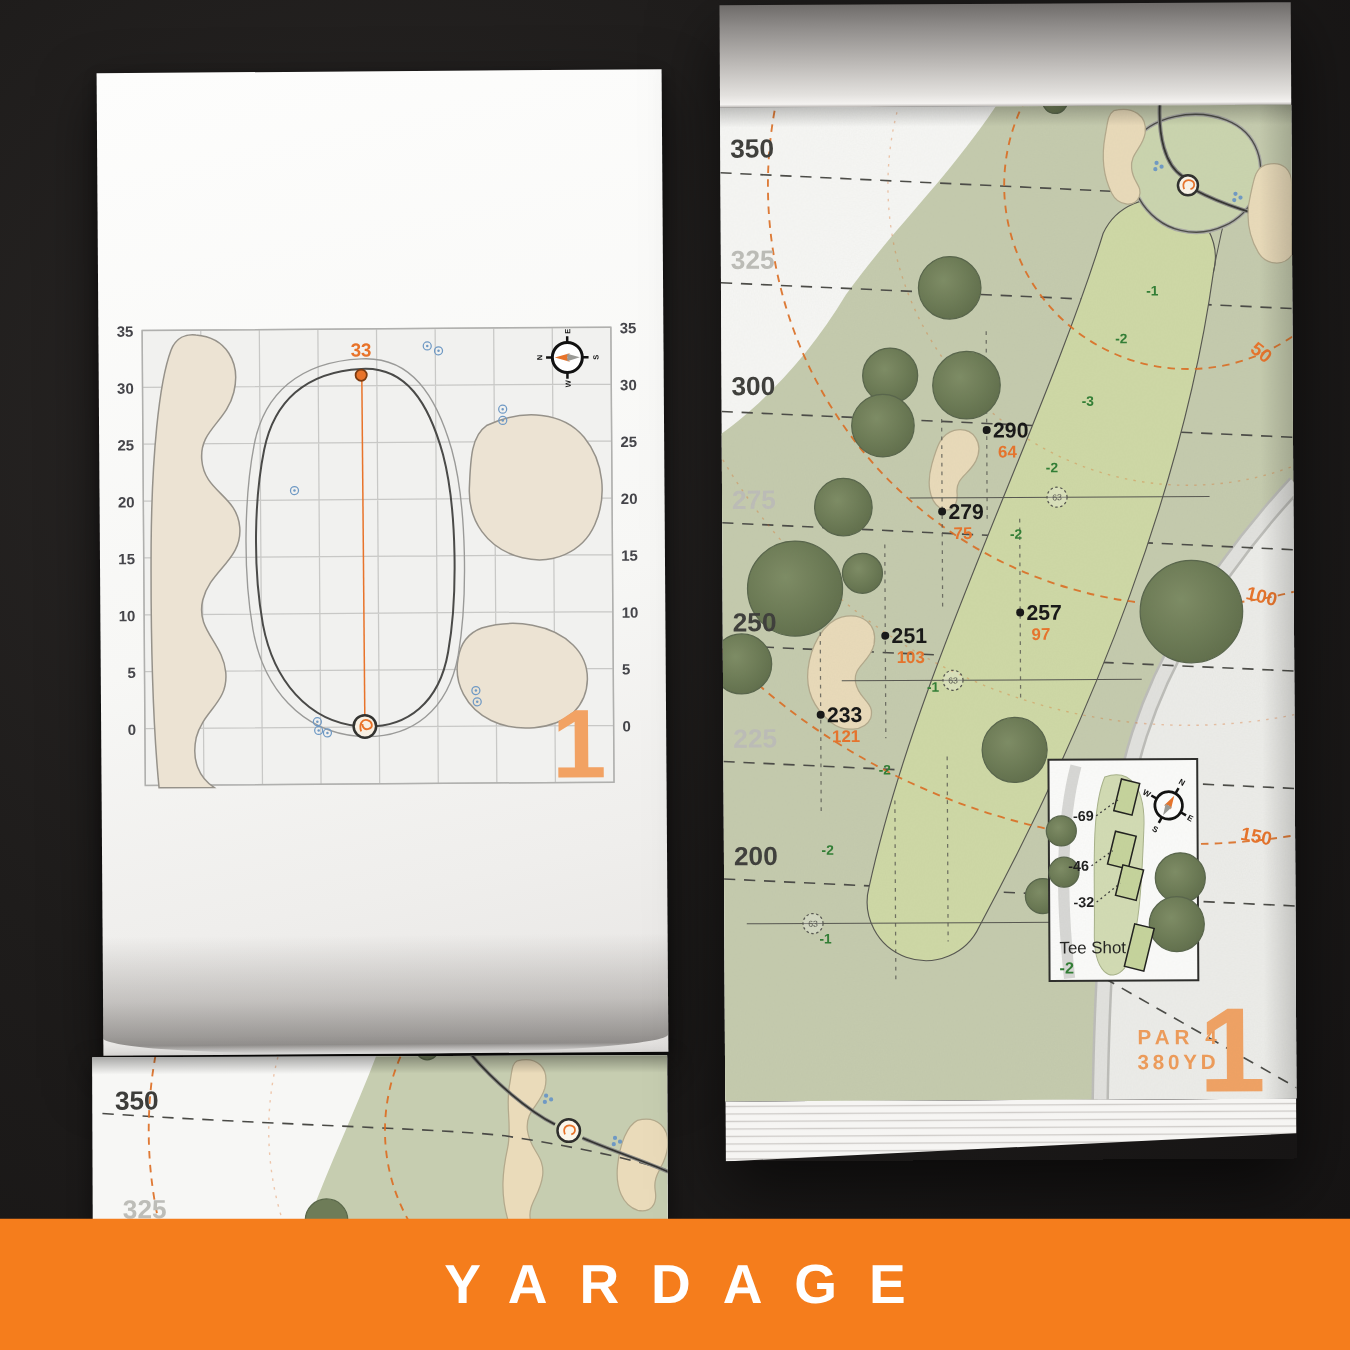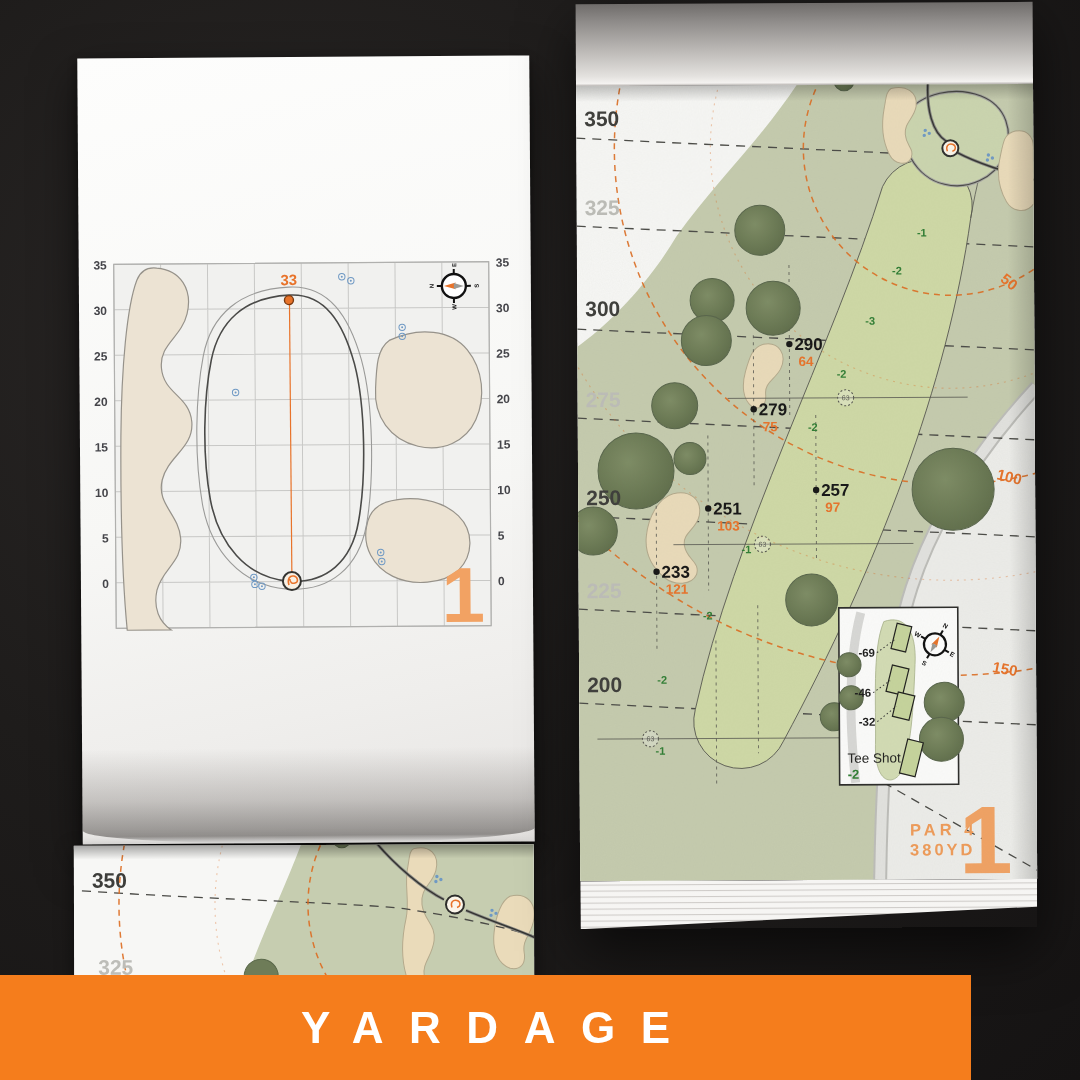--- a/index.html
+++ b/index.html
@@ -31,21 +31,21 @@
     background:linear-gradient(180deg,#6f6c6a 0%,#8f8c8a 22%,#bdbab7 58%,#e3e1de 88%,#f4f2f0 97%,#b7b3b0 100%);}
   .right-map{position:absolute;left:0;top:82px;width:457px;height:795px;background:#f7f7f5;}
   .right-map .inshadow{position:absolute;left:0;top:0;width:100%;height:100%;pointer-events:none;
     background:linear-gradient(180deg,rgba(0,0,0,.22),rgba(0,0,0,0) 16px),
                linear-gradient(270deg,rgba(0,0,0,.16),rgba(0,0,0,0) 26px);}
   .page-stack{position:absolute;left:0;top:877px;width:457px;height:48px;
     background:repeating-linear-gradient(180deg,#f6f5f3 0px,#f6f5f3 3px,#cfccc9 4px,#f3f2f0 5px,#f6f5f3 6px);
     clip-path:polygon(0 0,100% 0,100% 58%,0 100%);}
 
   
-  .banner{position:absolute;left:0;bottom:0;width:971px;height:105px;background:#f57d1c;
+  .banner{position:absolute;left:0;bottom:0;width:1080px;height:105px;background:#f57d1c;
     display:flex;align-items:center;justify-content:center;margin-top:38px;}
   .banner span{color:#ffffff;font-weight:bold;font-size:44px;letter-spacing:.58em;padding-left:.58em;}
 </style>
 </head>
 <body>
 
 <div class="scene">
 
   <div class="left-page">
     <div class="left-map-wrap">

